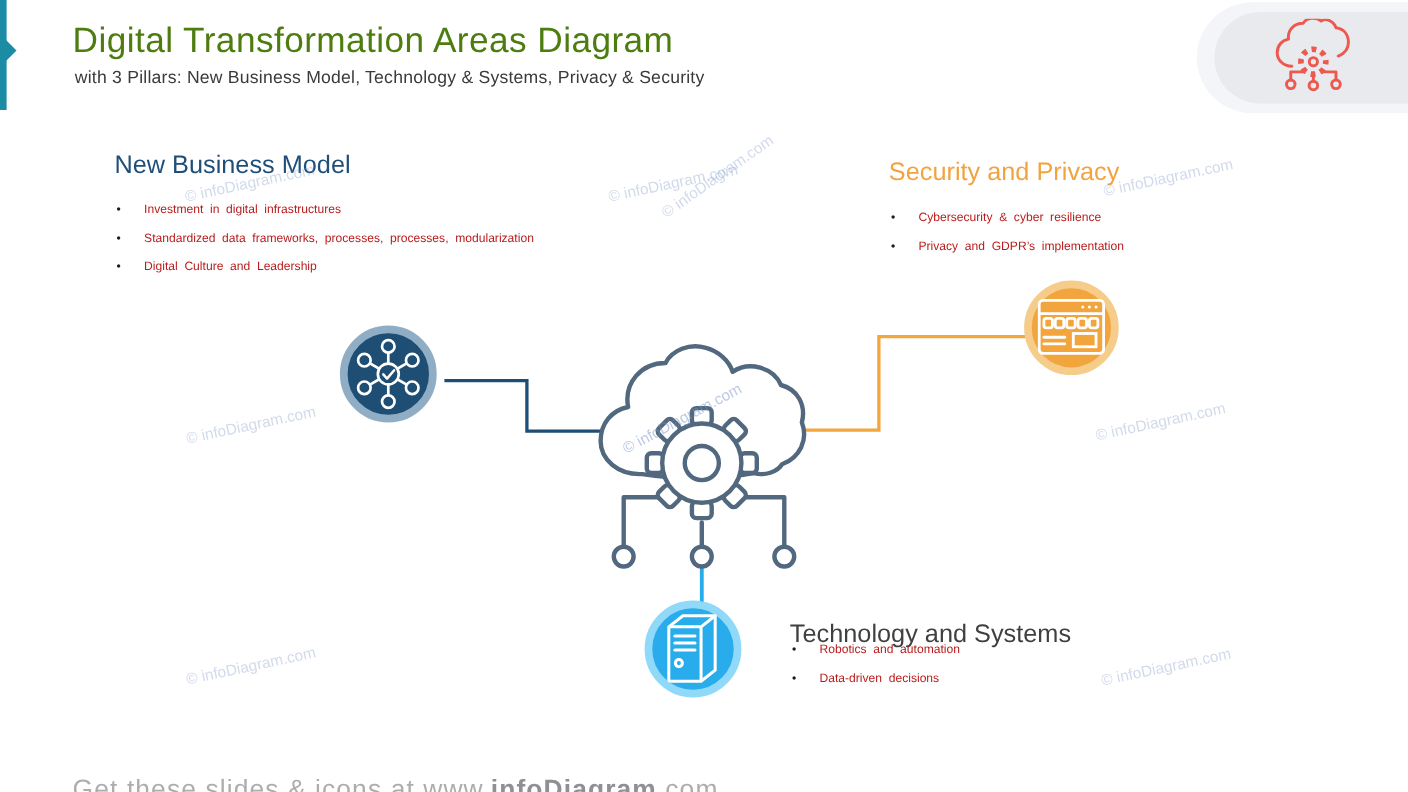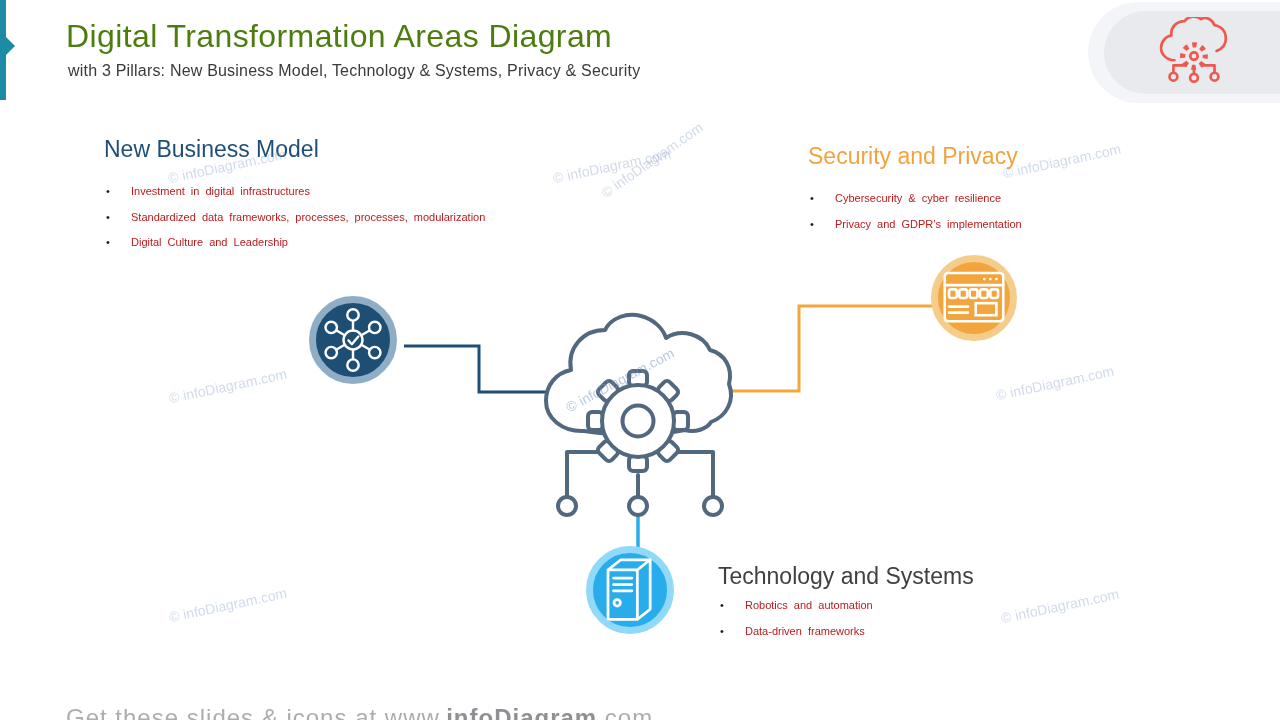--- a/index.html
+++ b/index.html
@@ -30,21 +30,21 @@
   .sec-head { position:absolute; font-size:23px; font-weight:normal; white-space:nowrap; }
   .h-nbm { left:104px; top:136px; color:#1F4E79; }
   .h-sec { left:808px; top:143px; color:#F2A340; }
   .h-tec { left:718px; top:535px; color:#404040;margin-top:28px; }
   ul.bullets { position:absolute; list-style:none; font-size:11px; color:#b91c1c;
                line-height:25.5px; word-spacing:3px; }
   ul.bullets li { position:relative; padding-left:27px; }
   ul.bullets li::before { content:"\2022"; position:absolute; left:2px; color:#1b1b1b; }
   .ul-nbm { left:104px; top:179px; width:505px; }
   .ul-sec { left:808px; top:186px; width:420px; }
-  .ul-tec { left:718px; top:579px; width:440px;margin-top:14px; }
+  .ul-tec { left:718px; top:579px; width:440px; }
 
   
   .connector-layer { position:absolute; left:0; top:0; z-index:1; }
   .cloud-layer { position:absolute; left:538px; top:310px; z-index:2; }
 
   .node-circle { position:absolute; border-radius:50%; display:flex; align-items:center;
                  justify-content:center; z-index:3; }
   .node-nbm { left:309px; top:296px; width:88px; height:88px; background:#1F4E74;
               border:7px solid #8FAEC6; }
   .node-sec { left:931px; top:255px; width:86px; height:86px; background:#F2A53C;
@@ -185,21 +185,21 @@
 
   <div class="sec-head h-sec">Security and Privacy</div>
   <ul class="bullets ul-sec">
     <li>Cybersecurity &amp; cyber resilience</li>
     <li>Privacy and GDPR’s implementation</li>
   </ul>
 
   <div class="sec-head h-tec">Technology and Systems</div>
   <ul class="bullets ul-tec">
     <li>Robotics and automation</li>
-    <li>Data-driven frameworks</li>
+    <li>Data-driven decisions</li>
   </ul>
 
   <div class="footer"><span>Get these slides &amp; icons at www.</span><span class="brand">infoDiagram</span><span>.com</span></div>
 
   <span class="wm wm-r12" style="left:167px; top:158px;">© infoDiagram.com</span>
   <span class="wm wm-r12" style="left:552px; top:158px;">© infoDiagram.com</span>
   <span class="wm wm-r35" style="left:592px; top:152px;">© infoDiagram.com</span>
   <span class="wm wm-r12" style="left:1002px; top:153px;">© infoDiagram.com</span>
   <span class="wm wm-r12" style="left:168px; top:378px;">© infoDiagram.com</span>
   <span class="wm wm-cloud" style="left:560px; top:372px;">© infoDiagram.com</span>

